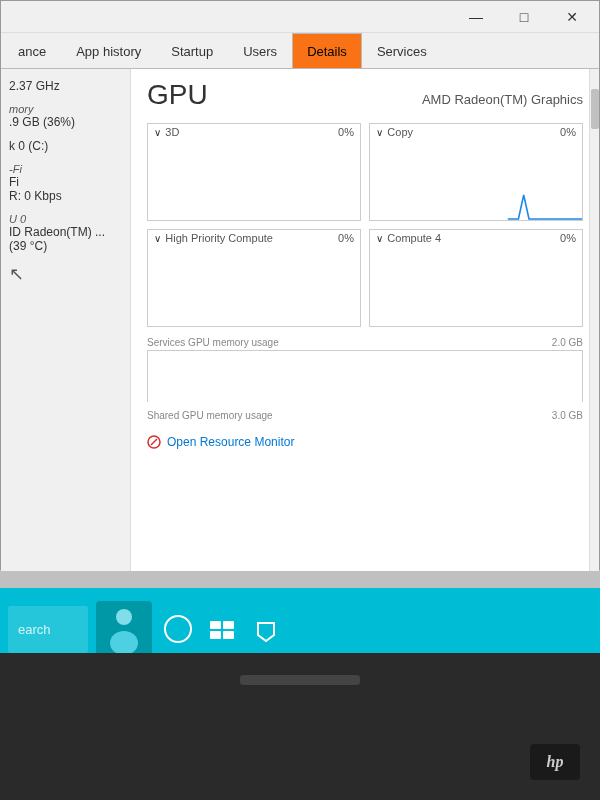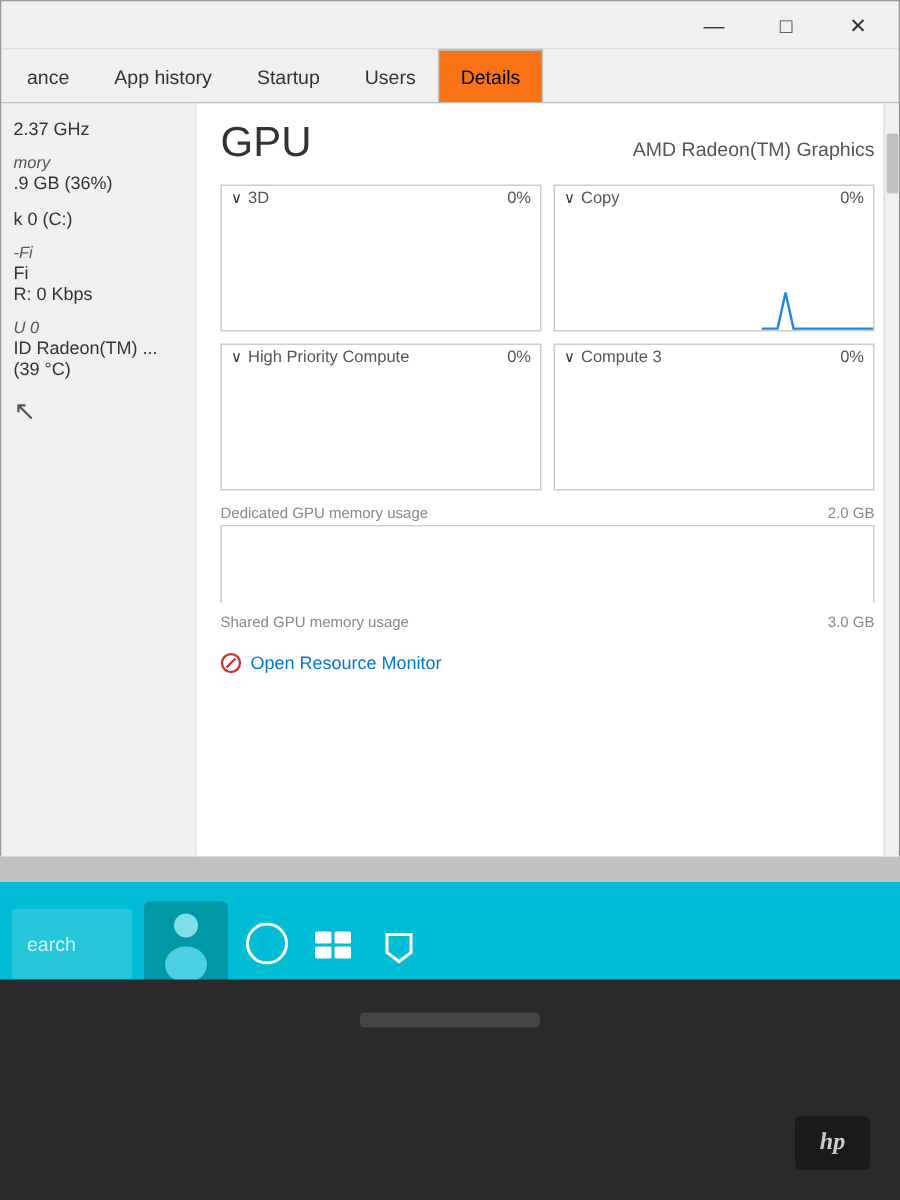--- a/index.html
+++ b/index.html
@@ -337,20 +337,23 @@
     </div>
     <div class="tab">
       <span>Startup</span>
     </div>
     <div class="tab">
       <span>Users</span>
     </div>
     <div class="tab active">
       <span>Details</span>
     </div>
+    <div class="tab">
+      <span>Services</span>
+    </div>
   </div>
 
   <div class="main-content">
 
     <div class="sidebar">
       <div class="sidebar-section">
         <div class="sidebar-value">2.37 GHz</div>
       </div>
       <div class="sidebar-section">
         <div class="sidebar-label">mory</div>
@@ -426,36 +429,36 @@
             <svg class="chart-svg" viewBox="0 0 200 80" preserveAspectRatio="none">
               <rect width="200" height="80" fill="white"></rect>
             </svg>
           </div>
         </div>
 
         <div class="chart-container">
           <div class="chart-header">
             <div class="chart-header-left">
               <span class="chevron">∨</span>
-              <span>Compute 3</span>
+              <span>Compute 4</span>
             </div>
             <span class="chart-percent">0%</span>
           </div>
           <div class="chart-area">
             <svg class="chart-svg" viewBox="0 0 200 80" preserveAspectRatio="none">
               <rect width="200" height="80" fill="white"></rect>
             </svg>
           </div>
         </div>
 
       </div>
 
       <div class="memory-section">
         <div class="memory-label-row">
-          <span>Dedicated GPU memory usage</span>
+          <span>Services GPU memory usage</span>
           <span>2.0 GB</span>
         </div>
         <div class="memory-chart">
           <svg width="100%" height="52" viewBox="0 0 400 52" preserveAspectRatio="none">
             <rect width="400" height="52" fill="white"></rect>
           </svg>
         </div>
       </div>
 
       <div class="memory-section">

